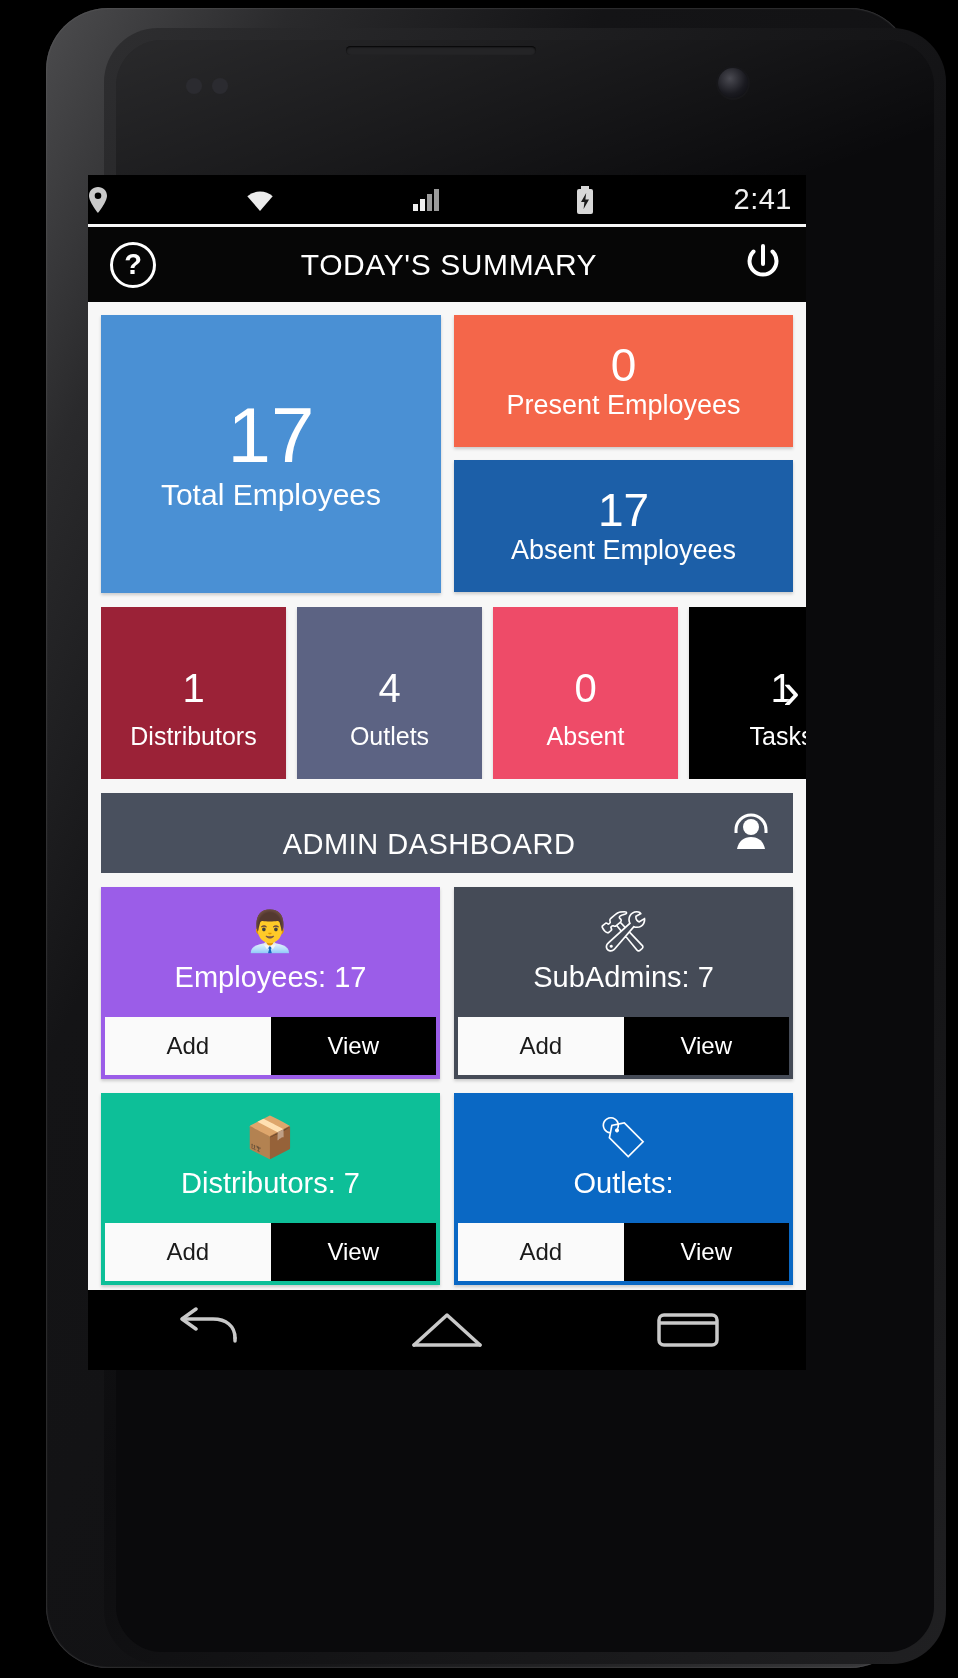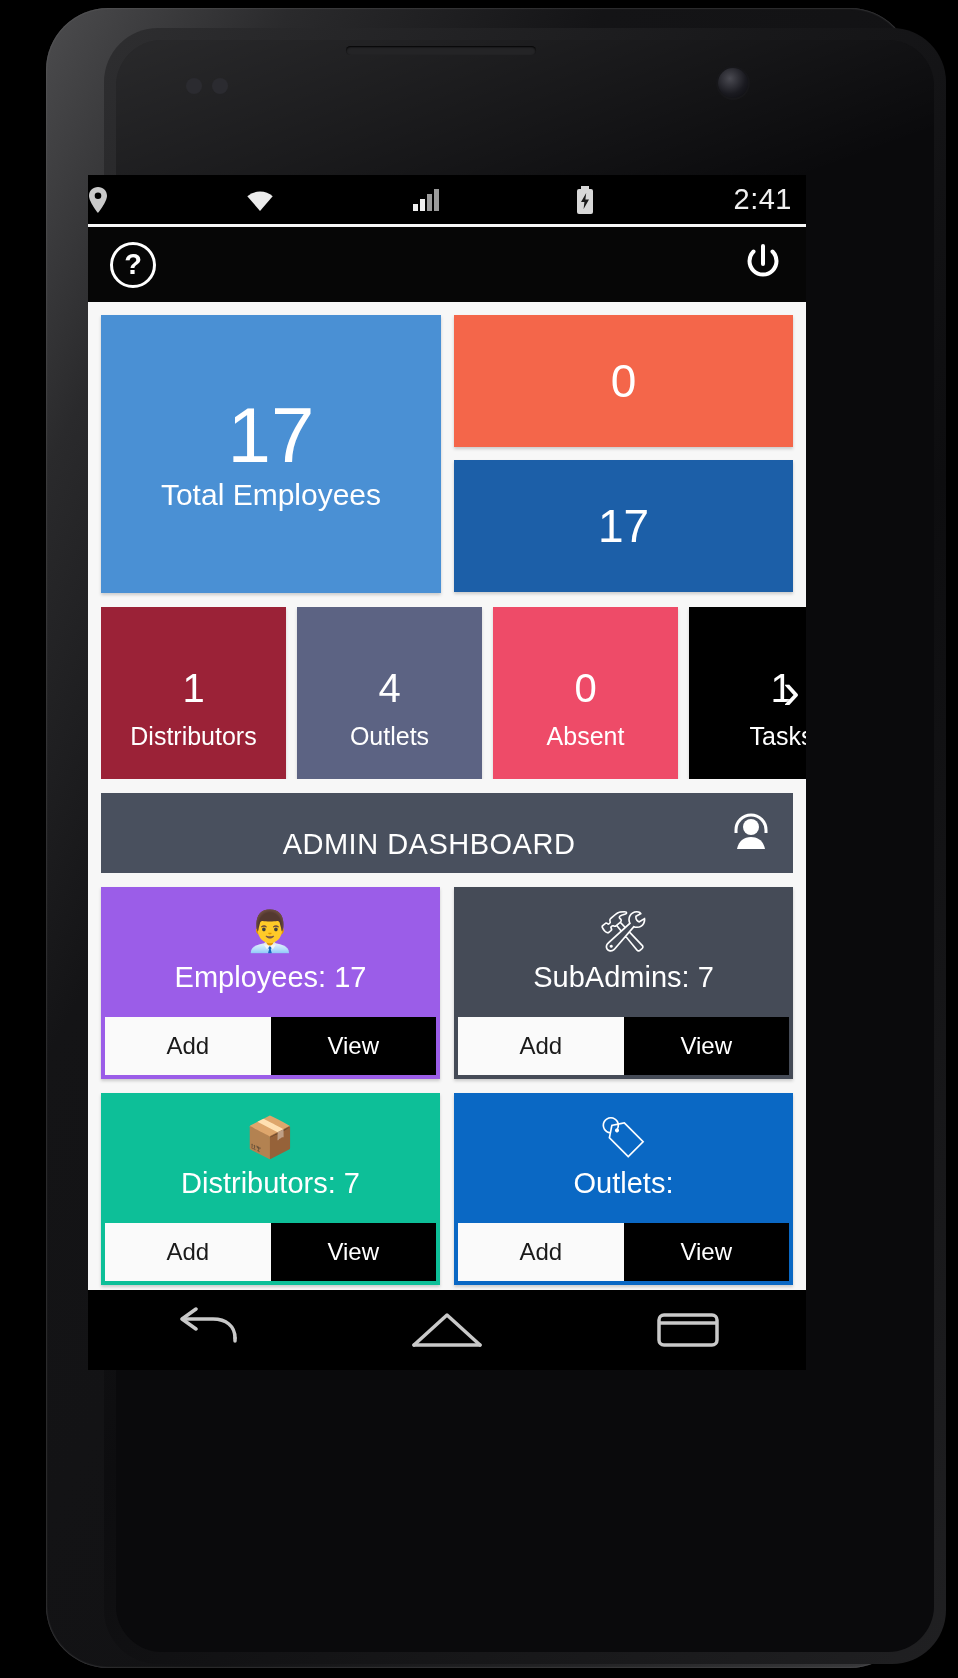--- a/index.html
+++ b/index.html
@@ -212,39 +212,42 @@
         <rect x="5" y="0" width="8" height="3" fill="#d8d8d8"></rect>
         <rect x="1" y="3" width="16" height="25" rx="2" fill="#d8d8d8"></rect>
         <path d="M10.2 7 5 16h3.4L7.6 23l5.4-9.4H9.4L10.2 7z" fill="#1a1a1a"></path>
       </svg>
     </span>
     <span id="clock">2:41</span>
   </div>
 
   <div id="title-bar">
     <span class="help-circle">?</span>
+    <span class="title">TODAY'S SUMMARY</span>
     <span>
       <svg width="42" height="42" viewBox="0 0 42 42">
         <path d="M21 4v18" stroke="#fff" stroke-width="4" stroke-linecap="round" fill="none"></path>
         <path d="M30.5 9.5a13.5 13.5 0 1 1-19 0" stroke="#fff" stroke-width="4" stroke-linecap="round" fill="none"></path>
       </svg>
     </span>
   </div>
 
   <div id="summary">
     <div id="total-card" style="background: rgb(74, 144, 212);">
       <span class="big">17</span>
       <span class="lbl">Total Employees</span>
     </div>
     <div id="summary-right">
       <div class="mini-card" id="present-card" style="background: rgb(244, 102, 74);">
         <span class="big">0</span>
+        <span class="lbl">Present Employees</span>
       </div>
       <div class="mini-card" id="absent-card" style="background: rgb(28, 95, 168);">
         <span class="big">17</span>
+        <span class="lbl">Absent Employees</span>
       </div>
     </div>
   </div>
 
   <div id="strip-wrap">
     <div id="strip">
         <div class="strip-tile" style="background: rgb(155, 34, 55);">
           <span class="num">1</span>
           <span class="cap">Distributors</span>
         </div>

